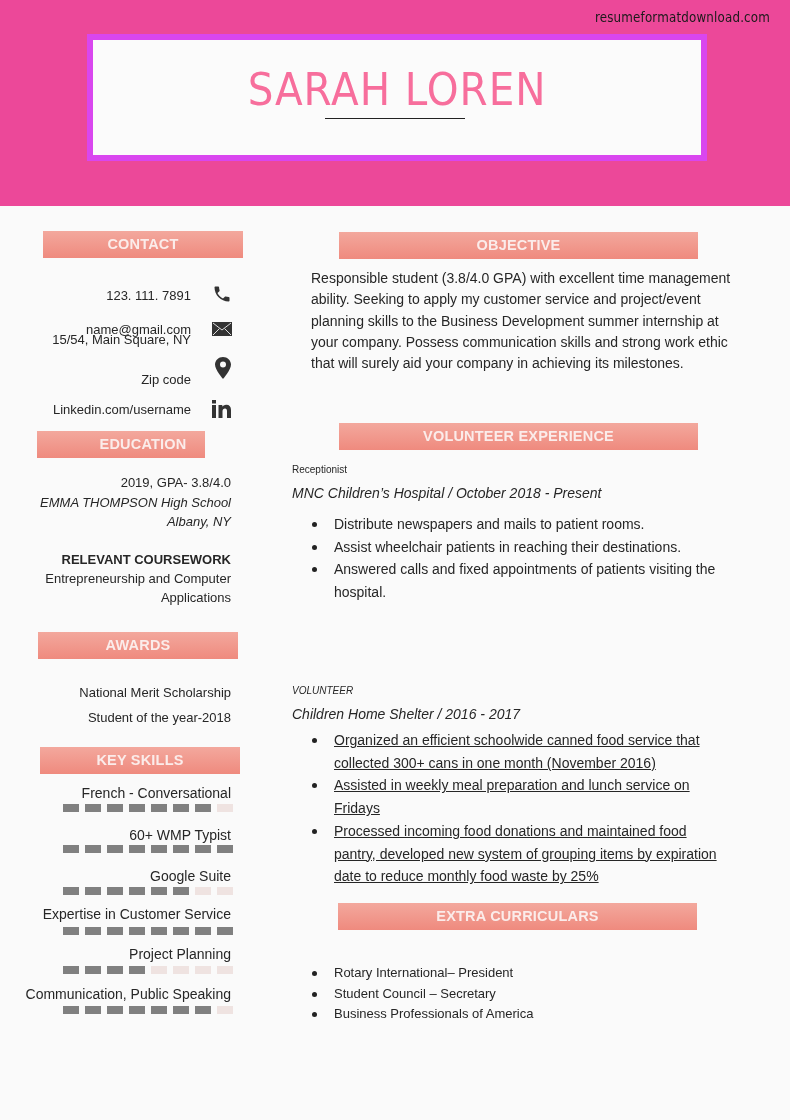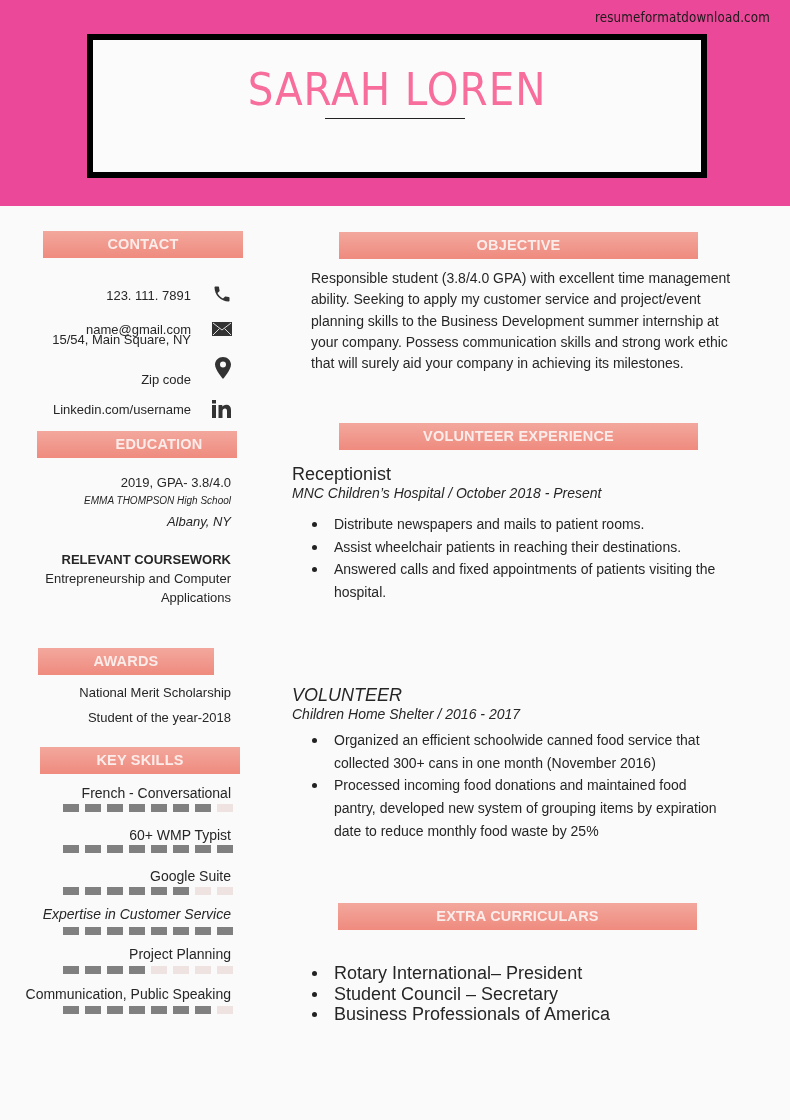--- a/index.html
+++ b/index.html
@@ -14,22 +14,22 @@
     position: absolute; left: 0; top: 0; width: 790px; height: 206px;
     background: #ec4899;
   }
   .watermark {
     position: absolute; right: 20px; top: 9px;
     font-size: 14px; color: #1a1a1a; letter-spacing: 0.2px;
     font-family: "DejaVu Sans", sans-serif;
     transform: scaleX(0.85); transform-origin: right top;
   }
   .name-box {
-    position: absolute; left: 87px; top: 34px; width: 620px; height: 144px;
-    background: #fbfbfb; border: 6px solid #000000;
+    position: absolute; left: 87px; top: 34px; width: 620px; height: 127px;
+    background: #fbfbfb; border: 6px solid #d946ef;
   }
   .name {
     position: absolute; left: 0; right: 0; top: 24px; text-align: center;
     font-size: 44px; color: #f76e9c; letter-spacing: 1px;
     font-family: "DejaVu Sans", sans-serif; font-weight: normal;
     transform: scaleX(0.92);
   }
   .name-rule {
     position: absolute; left: 232px; top: 78px; width: 140px; height: 1px;
     background: #222;
@@ -45,28 +45,28 @@
   .contact-row {
     position: absolute; right: 599px; font-size: 13px; text-align: right; line-height: 19px;
   }
   .icon { position: absolute; width: 22px; height: 22px; display: flex; align-items: center; justify-content: center; }
   .icon svg { display: block; }
   .skill-label { position: absolute; right: 559px; font-size: 14px; text-align: right; white-space: nowrap; }
   .skill-bar { position: absolute; left: 63px; display: flex; gap: 6px; }
   .seg { width: 16px; height: 8px; background: #808080; }
   .seg.empty { background: #efe3e1; }
   .para { position: absolute; left: 311px; width: 420px; font-size: 14px; line-height: 21.3px; }
-  .job-title { position: absolute; left: 292px; font-size: 18px; }
+  .job-title { position: absolute; left: 292px; font-size: 10px; }
   .job-sub { position: absolute; left: 292px; font-size: 14px; font-style: italic; }
   ul.bullets { position: absolute; left: 312px; width: 420px; list-style: none; font-size: 14px; line-height: 22.7px; }
   ul.bullets li { position: relative; padding-left: 22px; margin-bottom: 0; }
   ul.bullets li::before {
     content: ""; position: absolute; left: 0; top: 9px; width: 5px; height: 5px; border-radius: 50%; background: #222;
   }
-  ul.small { font-size: 18px; line-height: 20.5px; }
+  ul.small { font-size: 13px; line-height: 20.5px; }
   ul.small li::before { top: 8px; }
 </style>
 </head>
 <body>
 
 <div class="header-band">
   <div class="watermark">resumeformatdownload.com</div>
   <div class="name-box">
     <div class="name">SARAH LOREN</div>
     <div class="name-rule"></div>
@@ -100,29 +100,29 @@
 
 <div class="contact-row" style="top:400px;">Linkedin.com/username</div>
 <div class="icon" style="left:211px; top:398px;">
   <svg width="20" height="18" viewBox="0 0 20 18">
       <rect x="0" y="0" width="4" height="3.5" fill="#333"></rect>
       <rect x="0" y="5" width="4" height="13" fill="#333"></rect>
       <path fill="#333" d="M6.5 5h3.8v1.8c.6-1.1 2-2.1 4-2.1 3.2 0 4.7 1.9 4.7 5.4V18h-4v-7c0-1.6-.6-2.6-2-2.6s-2.5 1-2.5 2.8V18h-4z"></path>
     </svg>
 </div>
 
-<div class="sec-head" style="left:37px; top:431px; width:200px;padding-left:44px;">EDUCATION</div>
+<div class="sec-head" style="left:37px; top:431px; width:168px;padding-left:44px;">EDUCATION</div>
 <div class="col-text right-align" style="right:559px; top:475px; font-size:13px;">2019, GPA- 3.8/4.0</div>
-<div class="col-text right-align" style="right:559px; top:495px; font-size:10px; font-style:italic;">EMMA THOMPSON High School</div>
+<div class="col-text right-align" style="right:559px; top:495px; font-size:13px; font-style:italic;">EMMA THOMPSON High School</div>
 <div class="col-text right-align" style="right:559px; top:514px; font-size:13px; font-style:italic;margin-left:24px;">Albany, NY</div>
 <div class="col-text right-align" style="right:559px; top:552px; font-size:13px; font-weight:bold;">RELEVANT COURSEWORK</div>
 <div class="col-text right-align" style="right:559px; top:571px; font-size:13px;">Entrepreneurship and Computer</div>
 <div class="col-text right-align" style="right:559px; top:590px; font-size:13px;">Applications</div>
 
-<div class="sec-head" style="left:38px; top:648px; width:176px;">AWARDS</div>
+<div class="sec-head" style="left:38px; top:632px; width:200px;">AWARDS</div>
 <div class="col-text right-align" style="right:559px; top:685px; font-size:13px;">National Merit Scholarship</div>
 <div class="col-text right-align" style="right:559px; top:710px; font-size:13px;">Student of the year-2018</div>
 
 <div class="sec-head" style="left:40px; top:747px; width:200px;">KEY SKILLS</div>
 
 <div class="skill-label" style="top:785px;">French - Conversational</div>
 <div class="skill-bar" style="top:804px;">
     <span class="seg"></span>
     <span class="seg"></span>
     <span class="seg"></span>
@@ -150,21 +150,21 @@
     <span class="seg"></span>
     <span class="seg"></span>
     <span class="seg"></span>
     <span class="seg"></span>
     <span class="seg"></span>
     <span class="seg"></span>
     <span class="seg empty"></span>
     <span class="seg empty"></span>
   </div>
 
-<div class="skill-label" style="top:906px;font-style:italic;">Expertise in Customer Service</div>
+<div class="skill-label" style="top:906px;">Expertise in Customer Service</div>
 <div class="skill-bar" style="top:927px;">
     <span class="seg"></span>
     <span class="seg"></span>
     <span class="seg"></span>
     <span class="seg"></span>
     <span class="seg"></span>
     <span class="seg"></span>
     <span class="seg"></span>
     <span class="seg"></span>
   </div>
@@ -201,22 +201,23 @@
 <div class="job-title" style="top:464px;">Receptionist</div>
 <div class="job-sub" style="top:485px;">MNC Children’s Hospital / October 2018 - Present</div>
 <ul class="bullets" style="top:513px;">
   <li>Distribute newspapers and mails to patient rooms.</li>
   <li>Assist wheelchair patients in reaching their destinations.</li>
   <li>Answered calls and fixed appointments of patients visiting the hospital.</li>
 </ul>
 
 <div class="job-title" style="top:685px;font-style:italic;">VOLUNTEER</div>
 <div class="job-sub" style="top:706px;">Children Home Shelter / 2016 - 2017</div>
-<ul class="bullets" style="top:729px;">
+<ul class="bullets" style="top:729px;text-decoration:underline;">
   <li>Organized an efficient schoolwide canned food service that collected 300+ cans in one month (November 2016)</li>
+  <li>Assisted in weekly meal preparation and lunch service on Fridays</li>
   <li>Processed incoming food donations and maintained food pantry, developed new system of grouping items by expiration date to reduce monthly food waste by 25%</li>
 </ul>
 
 <div class="sec-head" style="left:338px; top:903px; width:359px;">EXTRA CURRICULARS</div>
 <ul class="bullets small" style="top:963px;">
   <li>Rotary International– President</li>
   <li>Student Council – Secretary</li>
   <li>Business Professionals of America</li>
 </ul>
 

